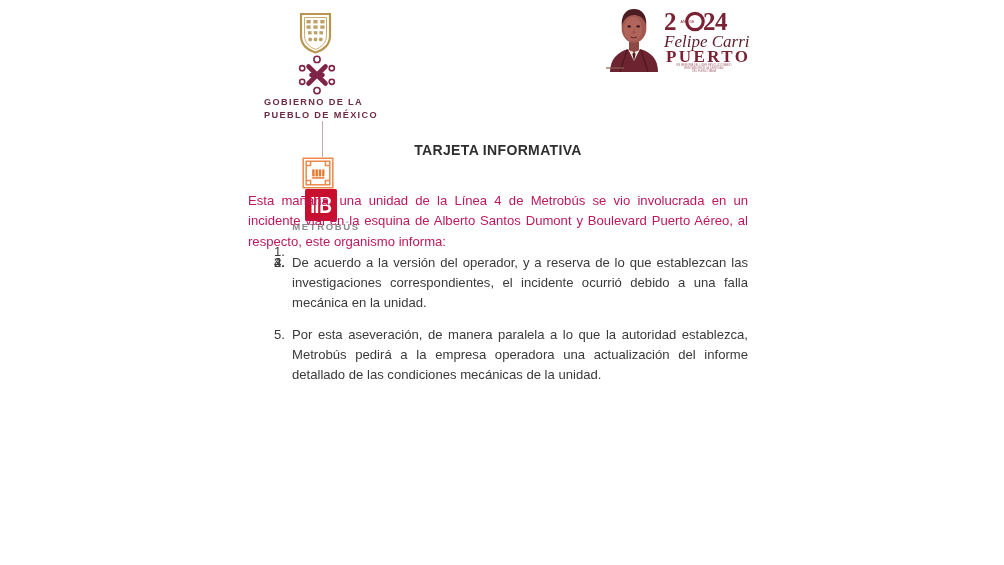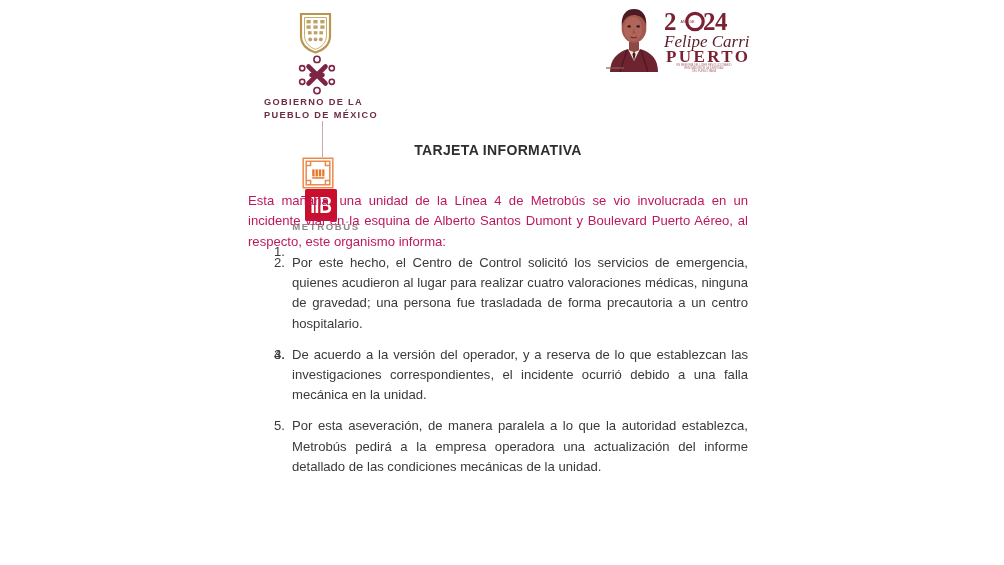--- a/index.html
+++ b/index.html
@@ -329,21 +329,20 @@
   <div class="doc-title">TARJETA INFORMATIVA</div>
 
   <p class="intro">Esta mañana, una unidad de la Línea 4 de Metrobús se vio involucrada en un incidente vial en la esquina de Alberto Santos Dumont y Boulevard Puerto Aéreo, al respecto, este organismo informa:</p>
 
   <ol class="items">
     <li class="item">
       <span class="item-num">1.</span>
     </li>
     <li class="item">
       <span class="item-num">2.</span>
-      <span>Por este hecho, el Centro de Control solicitó los servicios de emergencia, quienes acudieron al lugar para realizar cuatro valoraciones médicas, ninguna de gravedad; una persona fue trasladada de forma precautoria a un centro hospitalario.</span>
     </li>
     <li class="item">
       <span class="item-num">3.</span>
     </li>
     <li class="item">
       <span class="item-num">4.</span>
       <span>De acuerdo a la versión del operador, y a reserva de lo que establezcan las investigaciones correspondientes, el incidente ocurrió debido a una falla mecánica en la unidad.</span>
     </li>
     <li class="item">
       <span class="item-num">5.</span>

